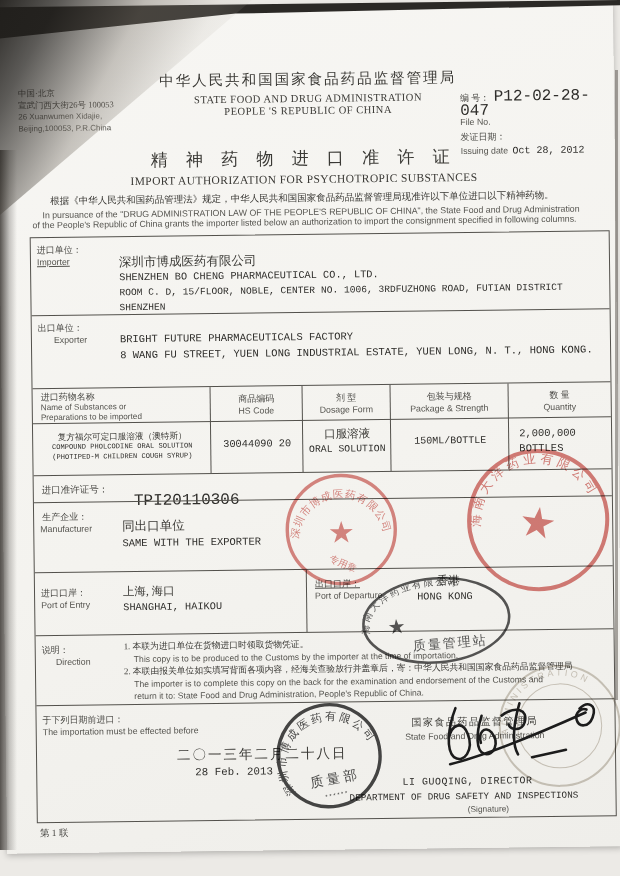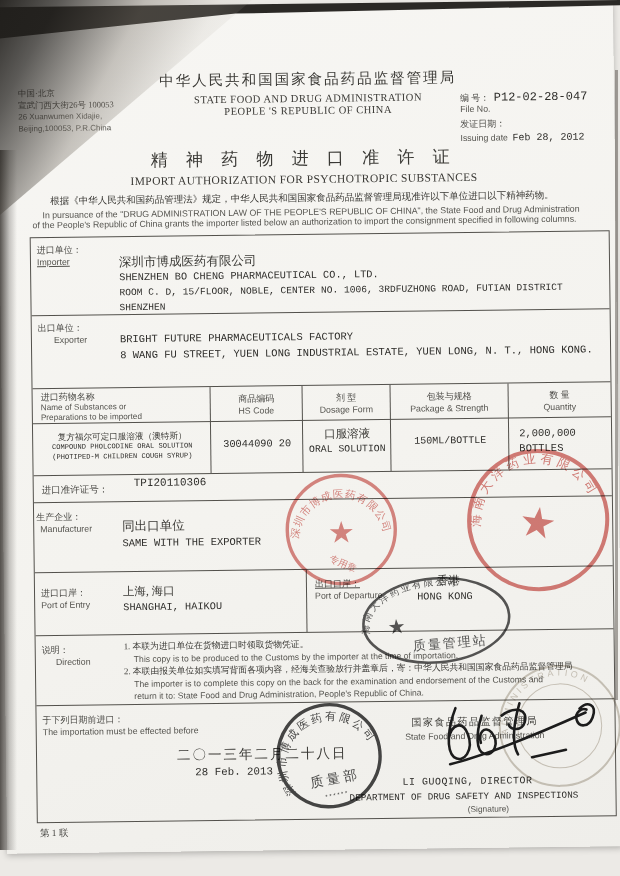--- a/index.html
+++ b/index.html
@@ -49,26 +49,26 @@
   </div>
 
   <div class="abs center" style="left:130px;top:64px;width:360px;">
     <div class="cn" style="font-size:14.5px;letter-spacing:2px;">中华人民共和国国家食品药品监督管理局</div>
     <div class="en-serif" style="font-size:10.5px;margin-top:4px;letter-spacing:.5px;">STATE FOOD AND DRUG ADMINISTRATION</div>
     <div class="en-serif" style="font-size:10.5px;margin-top:1px;letter-spacing:.5px;">PEOPLE 'S REPUBLIC OF CHINA</div>
   </div>
 
   <div class="abs" style="left:462px;top:86px;line-height:11px;">
     <span class="lab-cn">编 号：</span>
-    <span class="tw" style="font-size:12px;">P12-02-28-047</span>
+    <span class="tw" style="font-size:16px;">P12-02-28-047</span>
     <div class="lab-en">File No.</div>
     <div class="lab-cn" style="margin-top:4px;">发证日期：</div>
     <div>
       <span class="lab-en">Issuing date</span>
-      <span class="tw" style="font-size:10px;">Feb 28, 2012</span>
+      <span class="tw" style="font-size:10px;">Oct 28, 2012</span>
     </div>
   </div>
 
   <div class="abs center" style="left:90px;top:141px;width:430px;">
     <div class="cn" style="font-size:17px;letter-spacing:7px;">精 神 药 物 进 口 准 许 证</div>
     <div class="en-serif" style="font-size:11.5px;margin-top:3px;letter-spacing:.4px;">IMPORT AUTHORIZATION FOR PSYCHOTROPIC SUBSTANCES</div>
   </div>
 
   <div class="abs" style="left:33px;top:186px;width:568px;">
     <div class="cn" style="font-size:9.5px;text-indent:18px;">根据《中华人民共和国药品管理法》规定，中华人民共和国国家食品药品监督管理局现准许以下单位进口以下精神药物。</div>
@@ -147,25 +147,25 @@
         <div class="abs tw center" style="left:358px;width:118px;top:16px;font-size:10px;">150ML/BOTTLE</div>
         <div class="abs" style="left:486px;top:8px;line-height:15px;">
           <div class="tw" style="font-size:10.5px;">2,000,000</div>
           <div class="tw" style="font-size:10.5px;">BOTTLES</div>
         </div>
       </div>
     </div>
 
     <div class="row" style="top:237px;height:27px;">
       <span class="abs lab-cn" style="left:8px;top:8px;font-size:9.5px;">进口准许证号：</span>
-      <span class="abs tw" style="left:100px;top:2px;font-size:11px;">TPI20110306</span>
+      <span class="abs tw" style="left:100px;top:17px;font-size:16px;">TPI20110306</span>
     </div>
 
     <div class="row" style="top:264px;height:70px;">
-      <div class="abs lab-cn" style="left:2px;top:8px;">生产企业：</div>
+      <div class="abs lab-cn" style="left:8px;top:8px;">生产企业：</div>
       <div class="abs lab-en" style="left:6px;top:21px;">Manufacturer</div>
       <div class="abs" style="left:88px;top:16px;line-height:17px;">
         <div class="cn" style="font-size:12.5px;">同出口单位</div>
         <div class="tw" style="font-size:10.5px;">SAME WITH THE EXPORTER</div>
       </div>
     </div>
 
     <div class="row" style="top:334px;height:63px;">
       <div class="cell" style="left:0;width:272px;">
         <div class="abs lab-cn" style="left:6px;top:14px;">进口口岸：</div>

